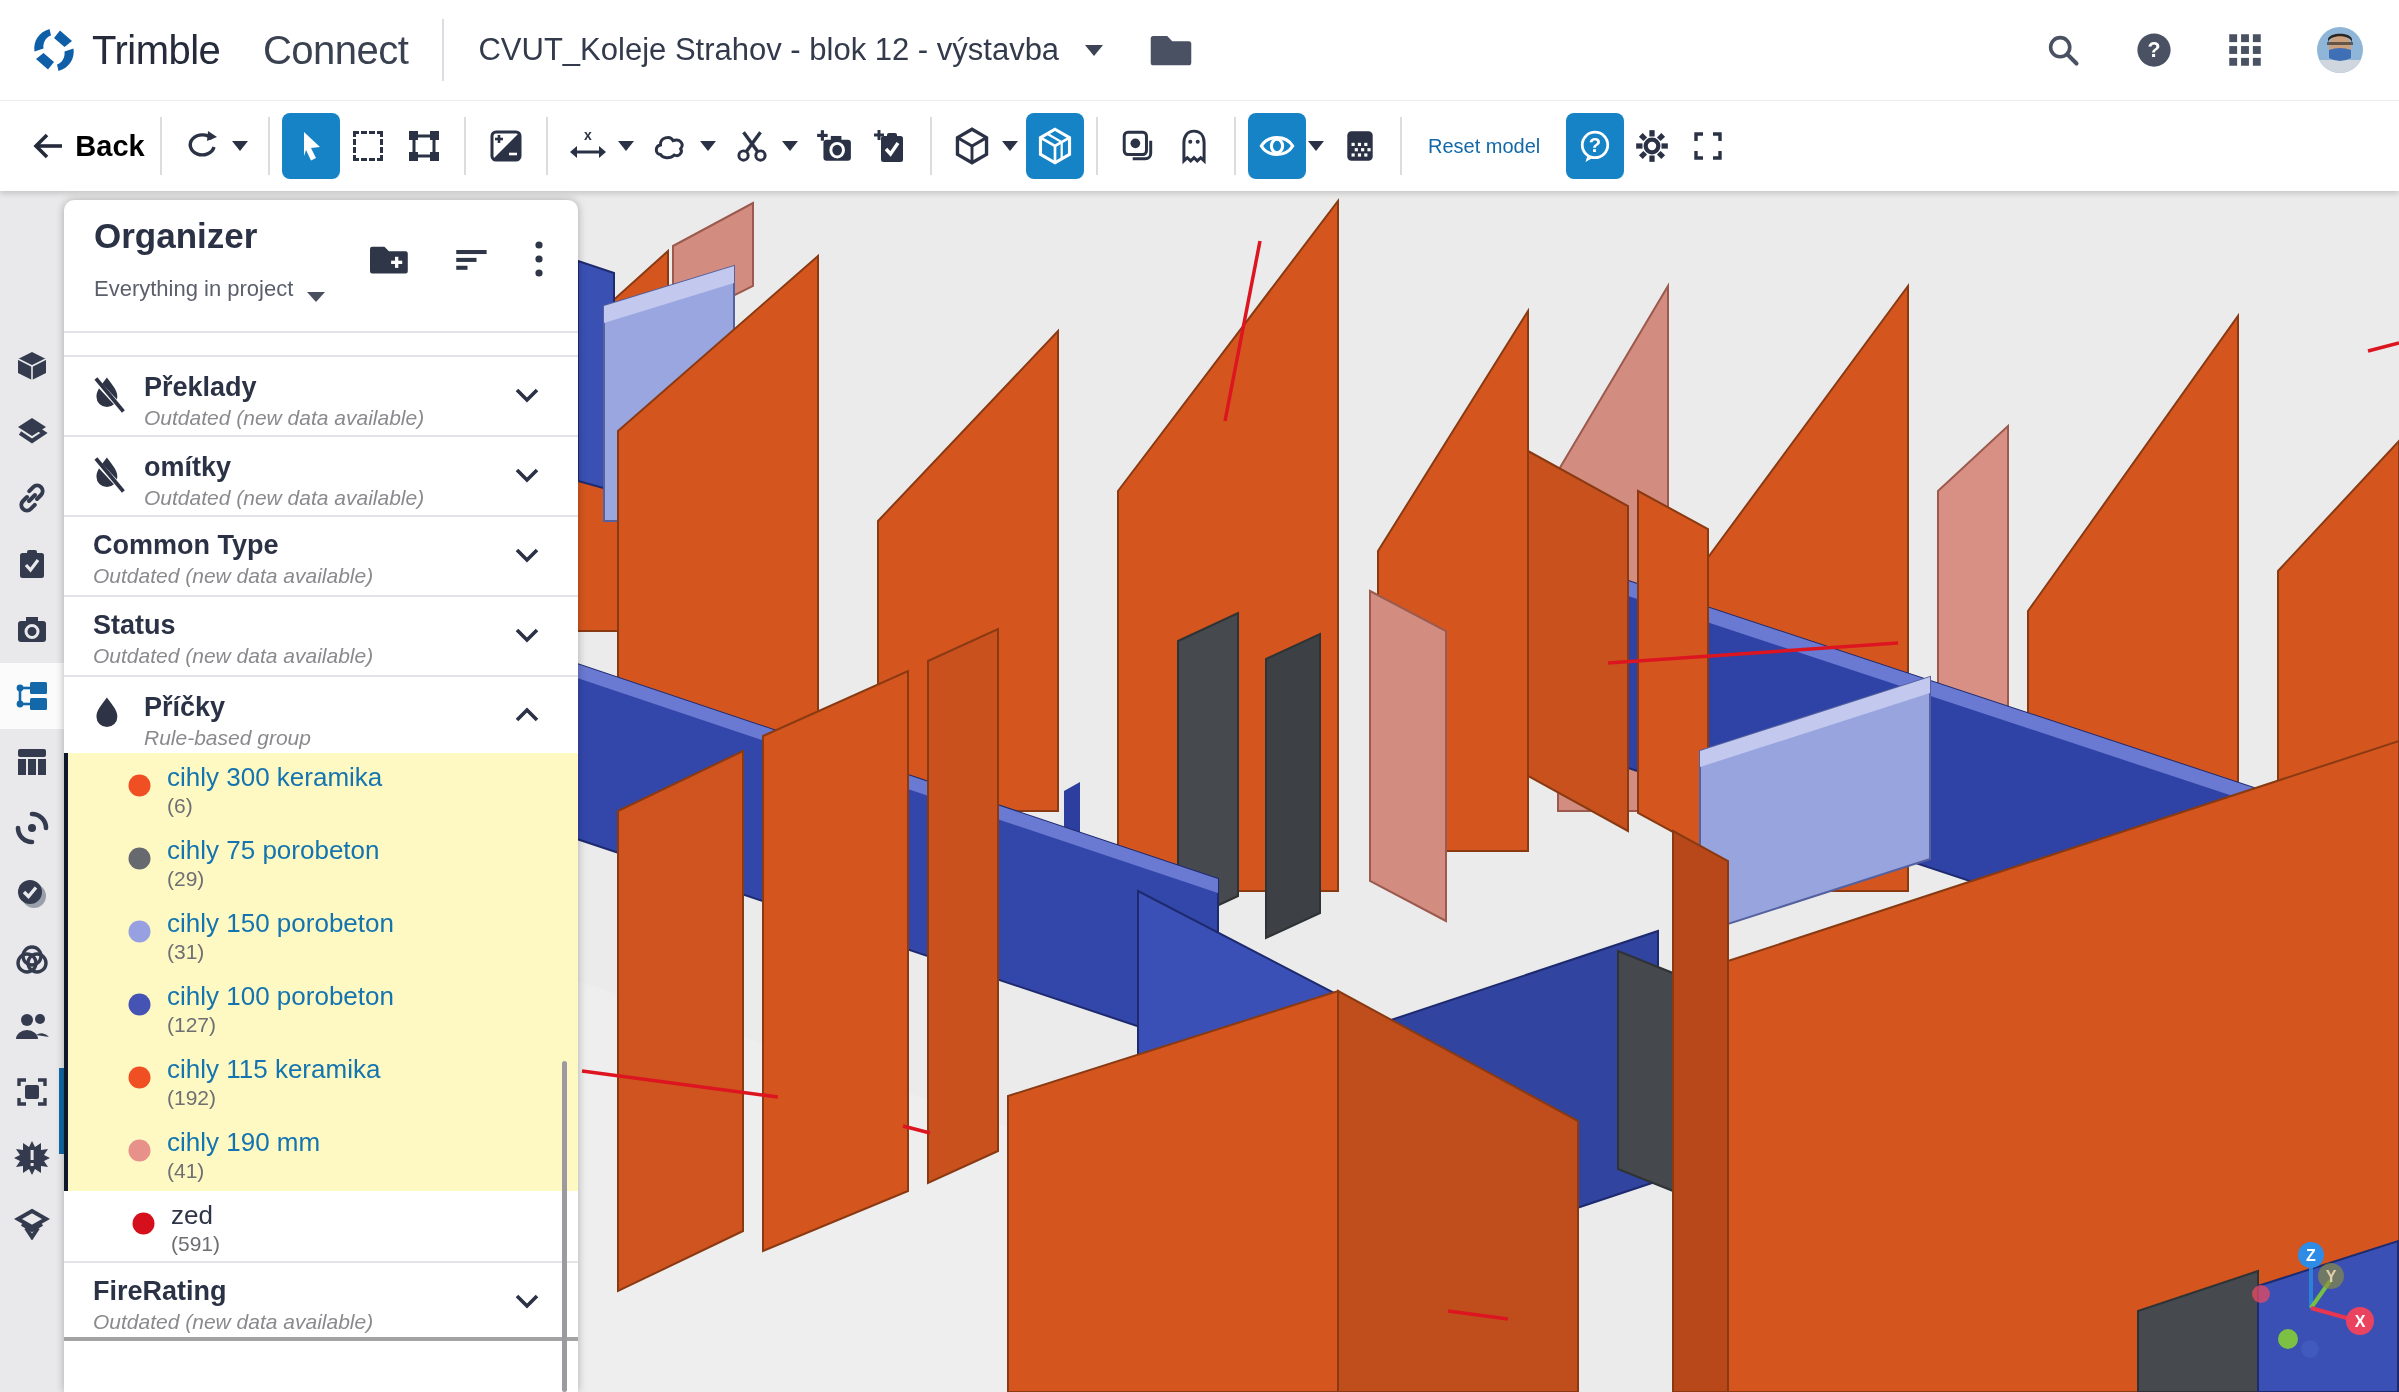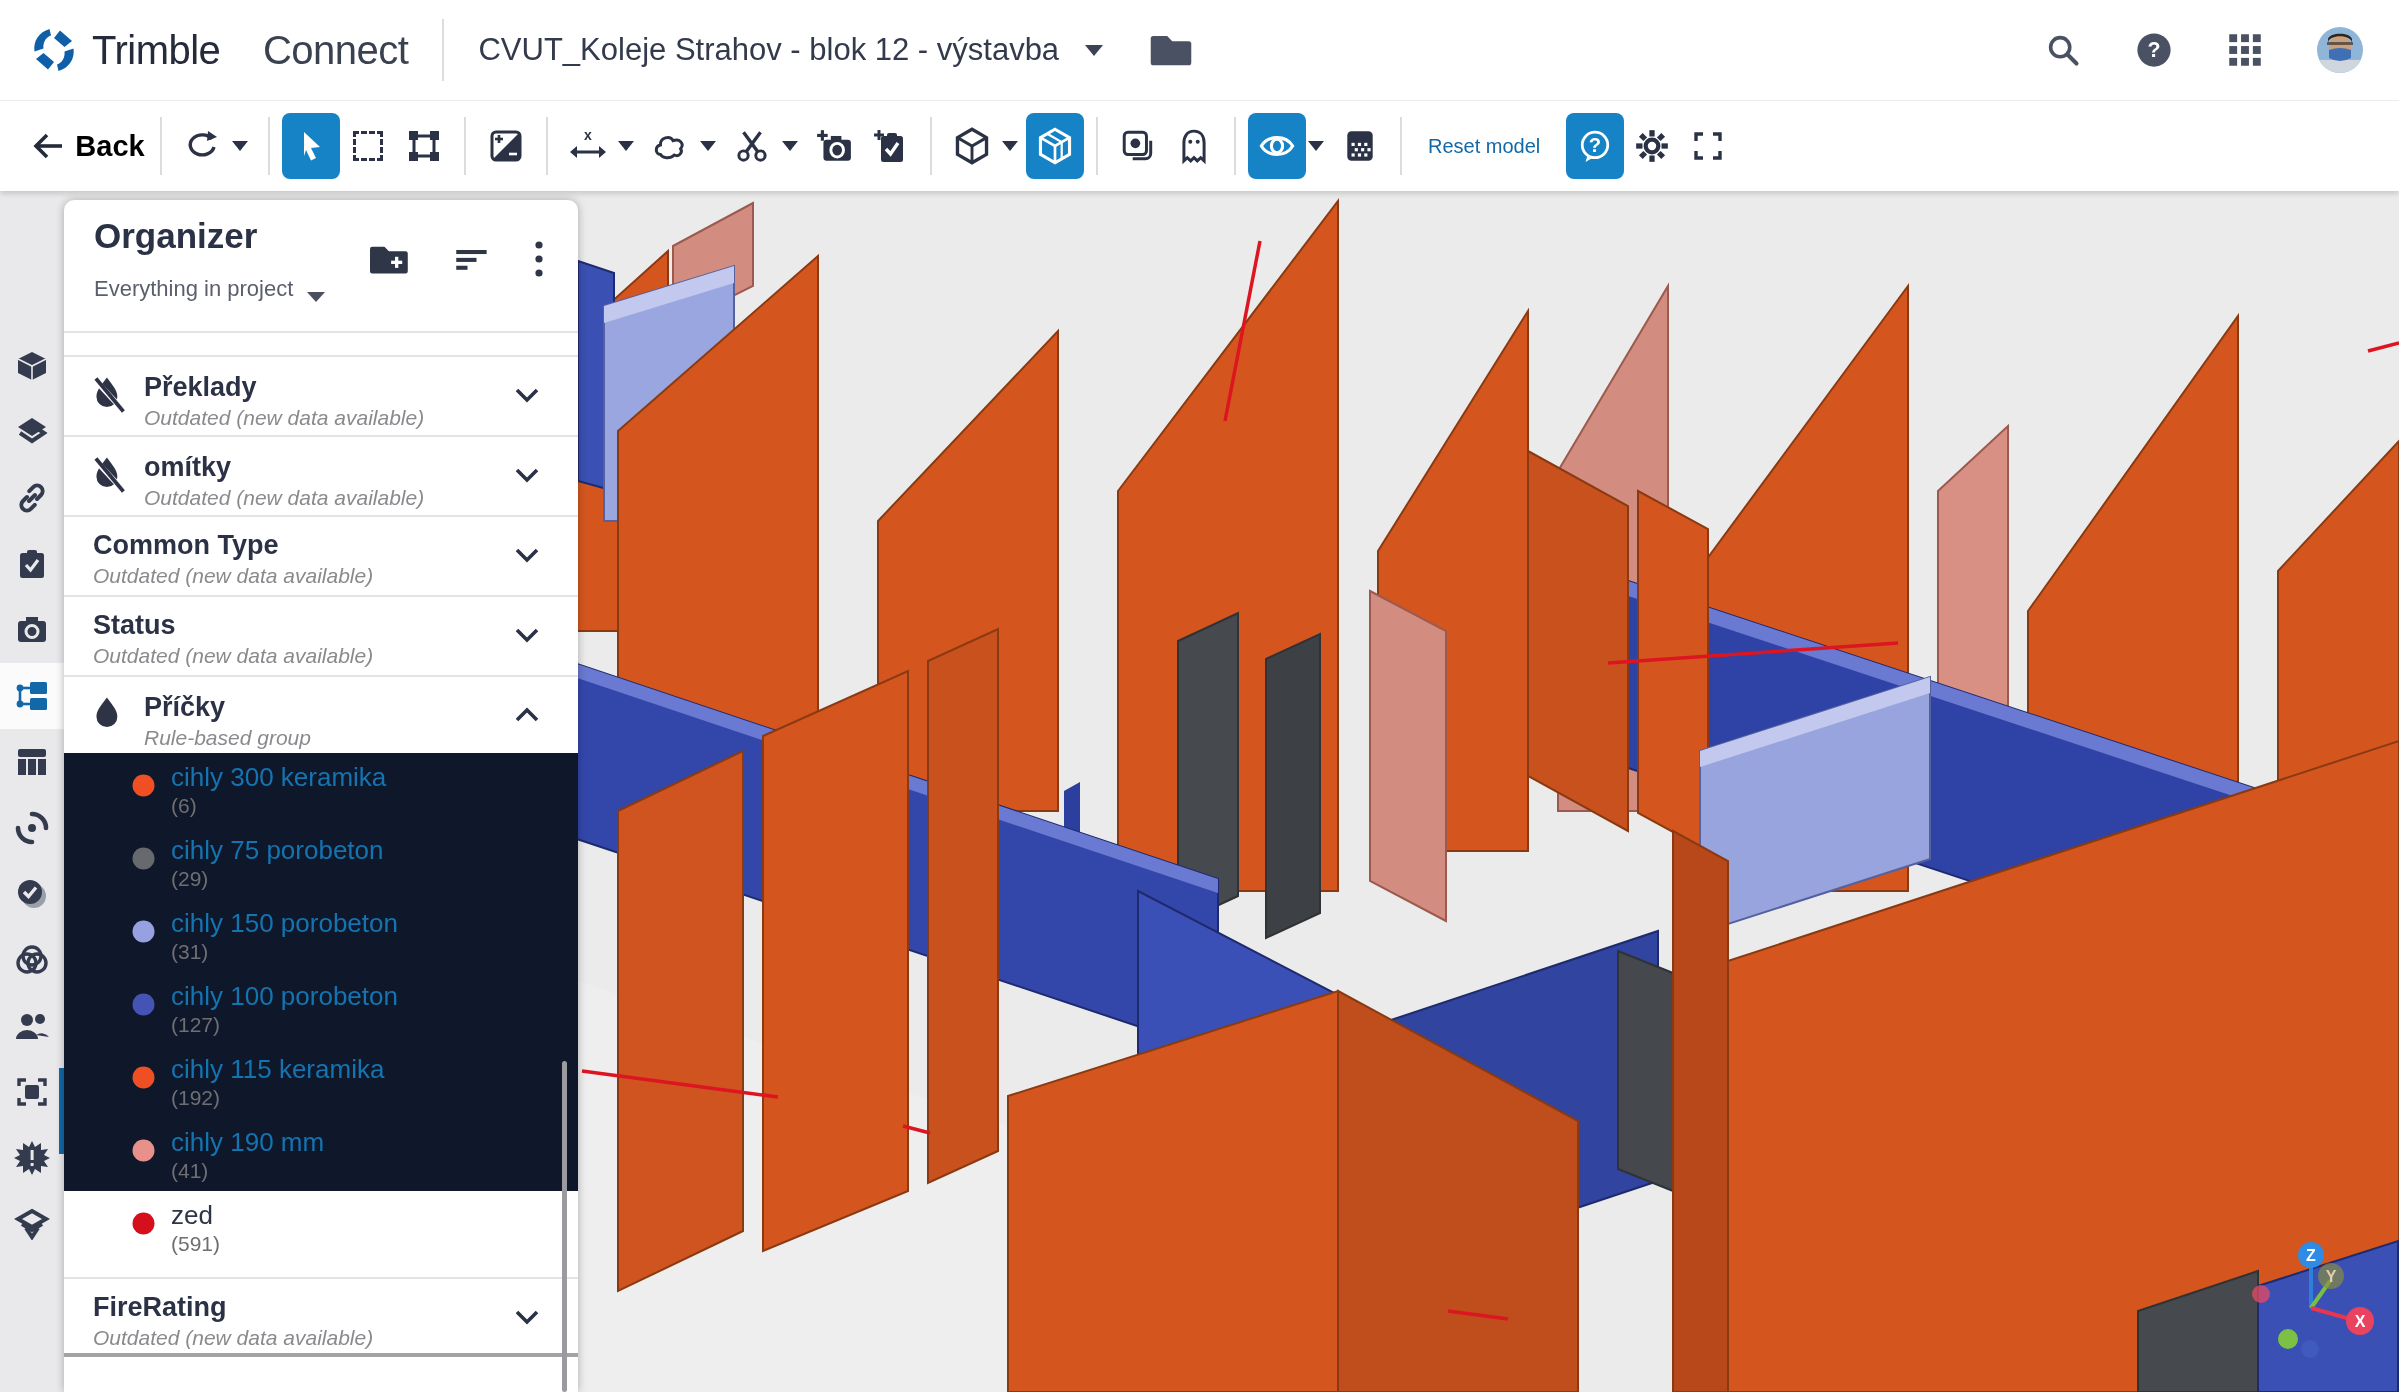--- a/index.html
+++ b/index.html
@@ -59,21 +59,21 @@
 
   .rows { position:absolute; top:131px; left:0; right:0; bottom:0; overflow:hidden; }
   .divider { height:0; border-top:2px solid #e4e4e8; }
   .sliver { height:22px; background:#fff; }
   .group-row { height:80px; padding:12px 0 0 29px; position:relative; background:#fff; border-top:2px solid #e4e4e8; }
   .group-row.with-icon { padding-left:24px; display:flex; align-items:flex-start; gap:16px; padding-top:14px; }
   .group-texts .g-title { font-size:27px; font-weight:600; color:#2b3245; line-height:32px; }
   .group-texts .g-sub { font-size:21px; font-style:italic; color:#8a8a8e; line-height:26px; margin-top:2px; }
   .chev { position:absolute; right:36px; top:28px; }
 
-  .items-block { background:#0f172a; border-left:8px solid #0f172a; }
+  .items-block { background:#fef9c3; border-left:4px solid #0f172a; }
   .item-row { height:73px; display:flex; align-items:flex-start; padding:9px 0 0 60px; gap:16px; cursor:pointer; }
   .item-row.plain { padding-left:68px; border-left:none; background:#fff; }
   .item-dot { margin-top:12px; flex:none; }
   .item-label { font-size:26px; color:#1474b0; line-height:30px; }
   .item-row.plain .item-label { color:#2e3547; }
   .item-count { font-size:21px; color:#6f6f73; line-height:25px; margin-top:1px; }
   .panel-scrollbar { position:absolute; right:11px; top:861px; bottom:0; width:5px; background:#9b9b9f; border-radius:3px; }
 
   
   .viewport { position:absolute; left:578px; top:0; width:1821px; height:1201px; }
@@ -733,21 +733,21 @@
                   <circle cx="11.5" cy="11.5" r="11" fill="#e8918a"></circle>
                 </svg>
               </span>
             <span>
                 <div class="item-label">cihly 190 mm</div>
                 <div class="item-count">(41)</div>
               </span>
           </div>
         </div>
 
-        <div class="item-row plain" style="height:86px;">
+        <div class="item-row plain" style="height:70px;">
           <span class="item-dot icon">
               <svg width="23" height="23" viewBox="0 0 23 23">
                 <circle cx="11.5" cy="11.5" r="11" fill="#d50f1c"></circle>
               </svg>
             </span>
           <span>
               <div class="item-label">zed</div>
               <div class="item-count">(591)</div>
             </span>
         </div>

